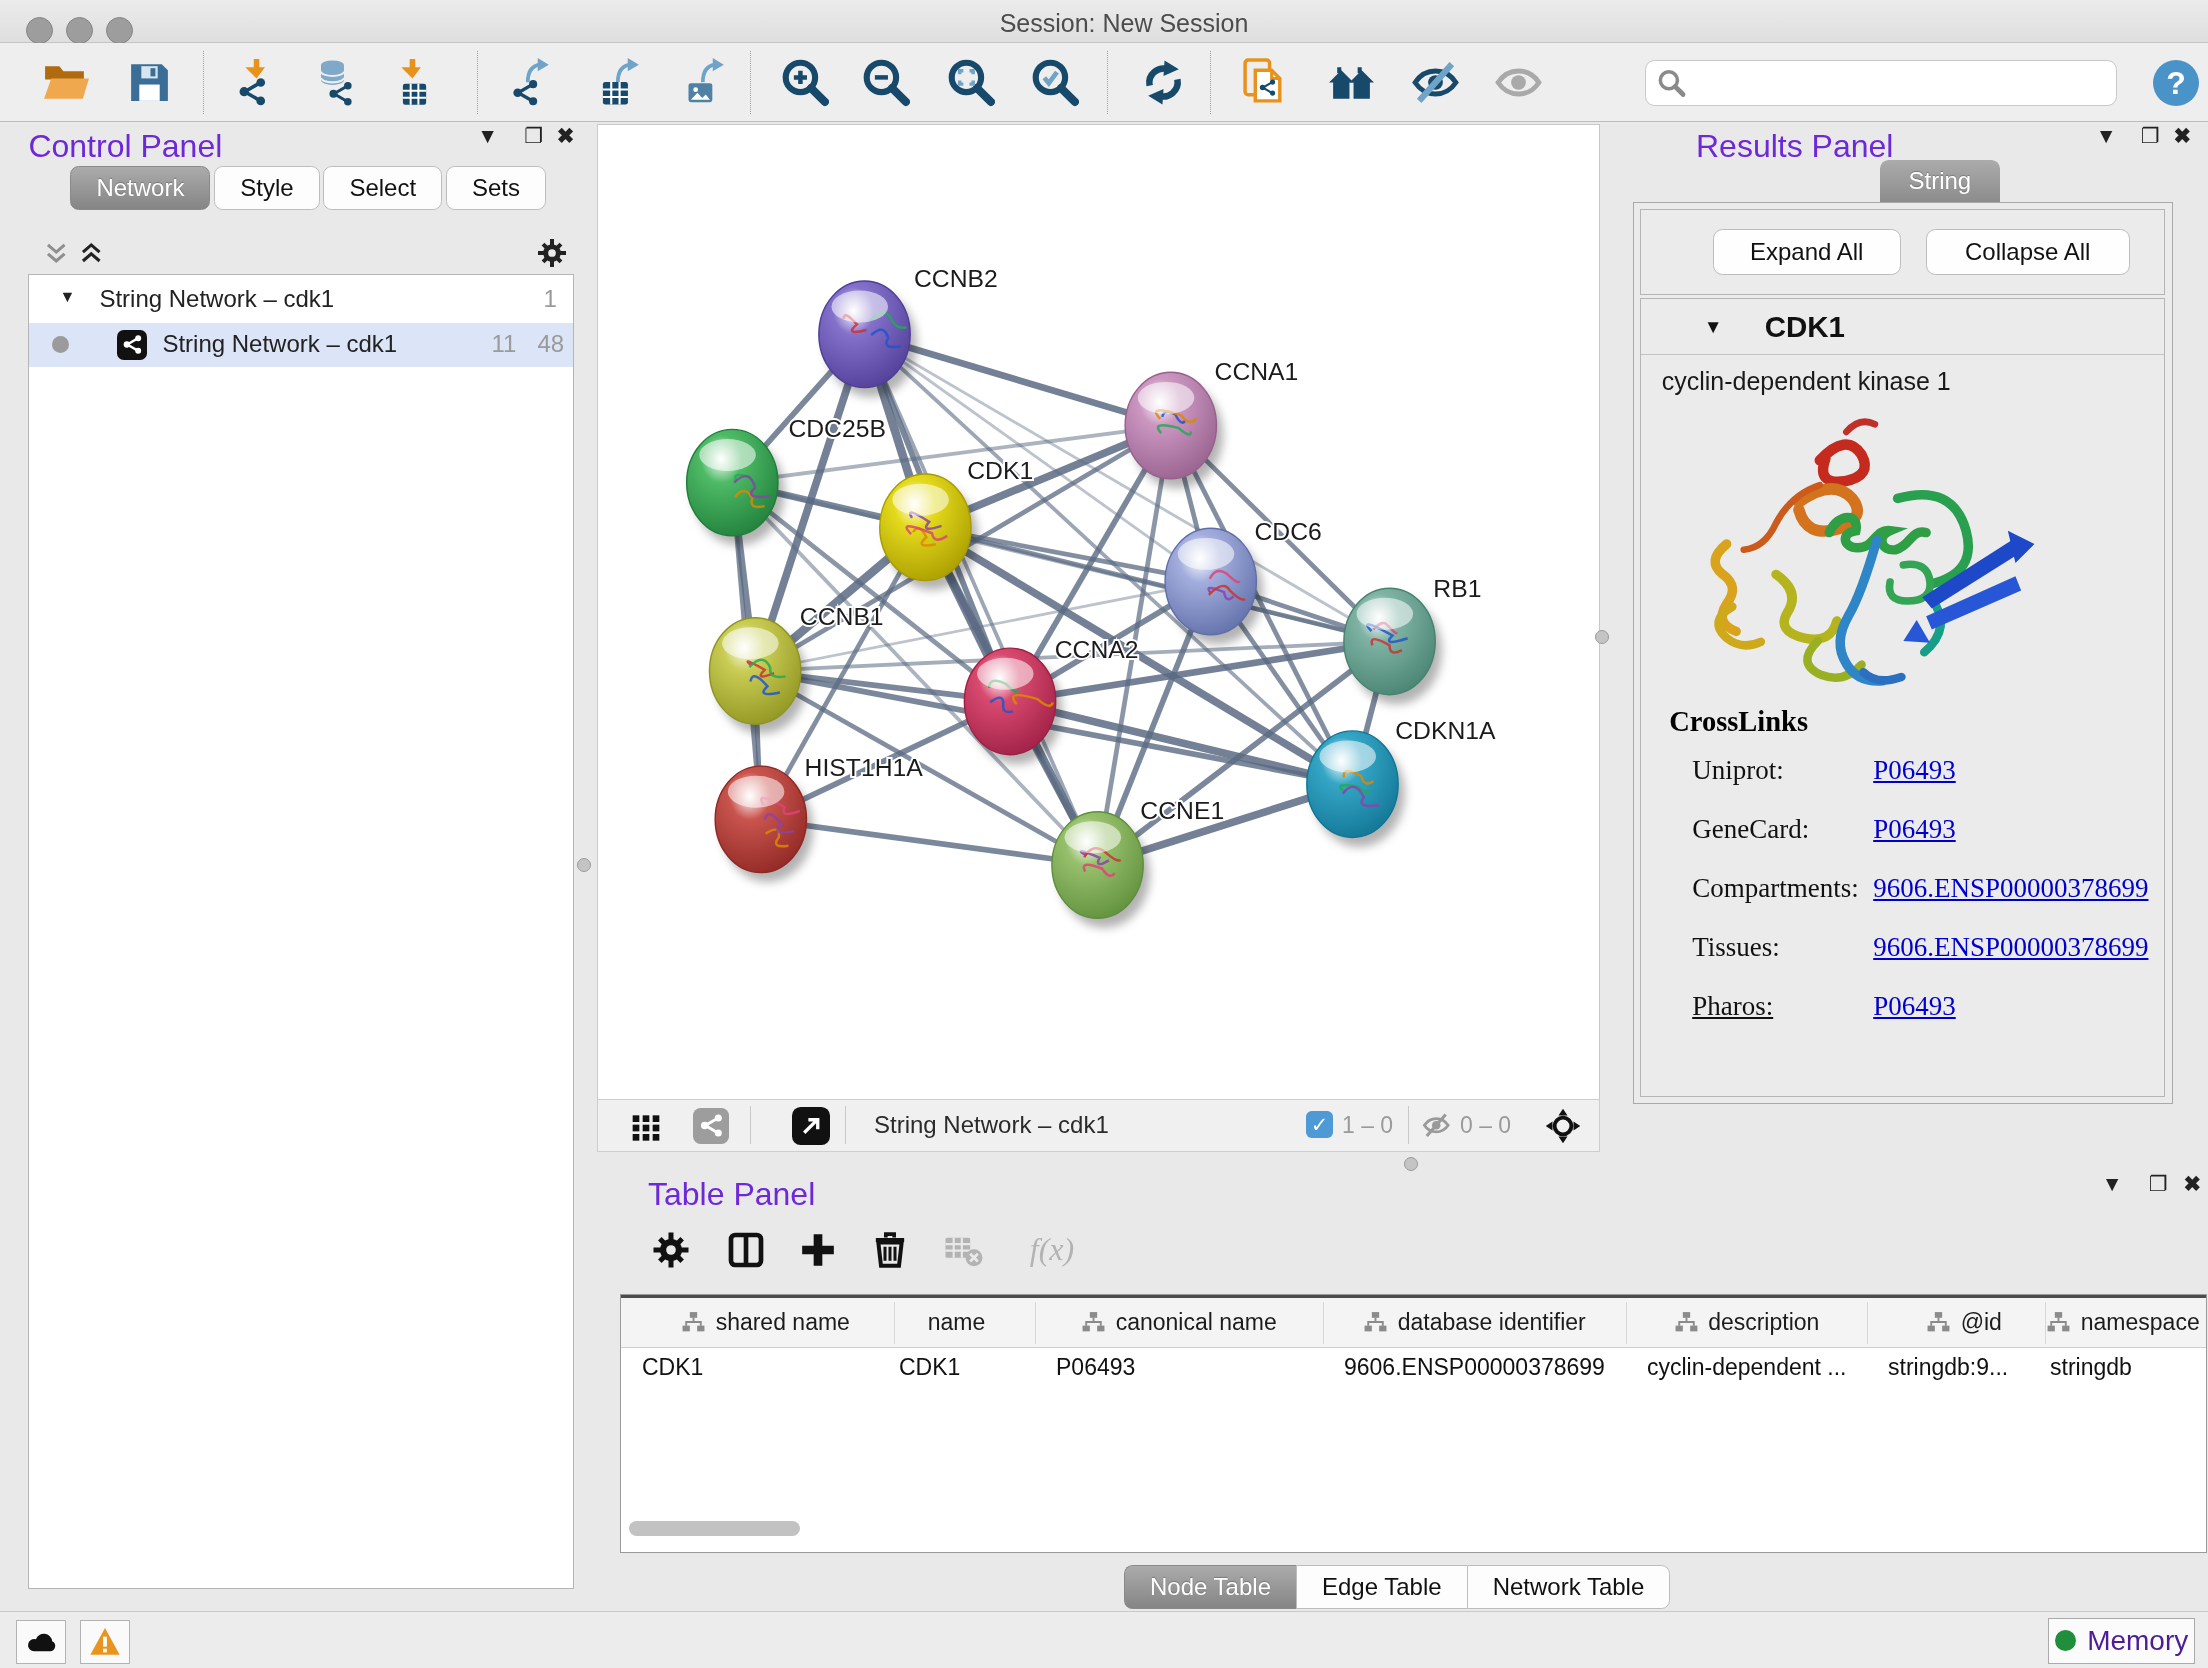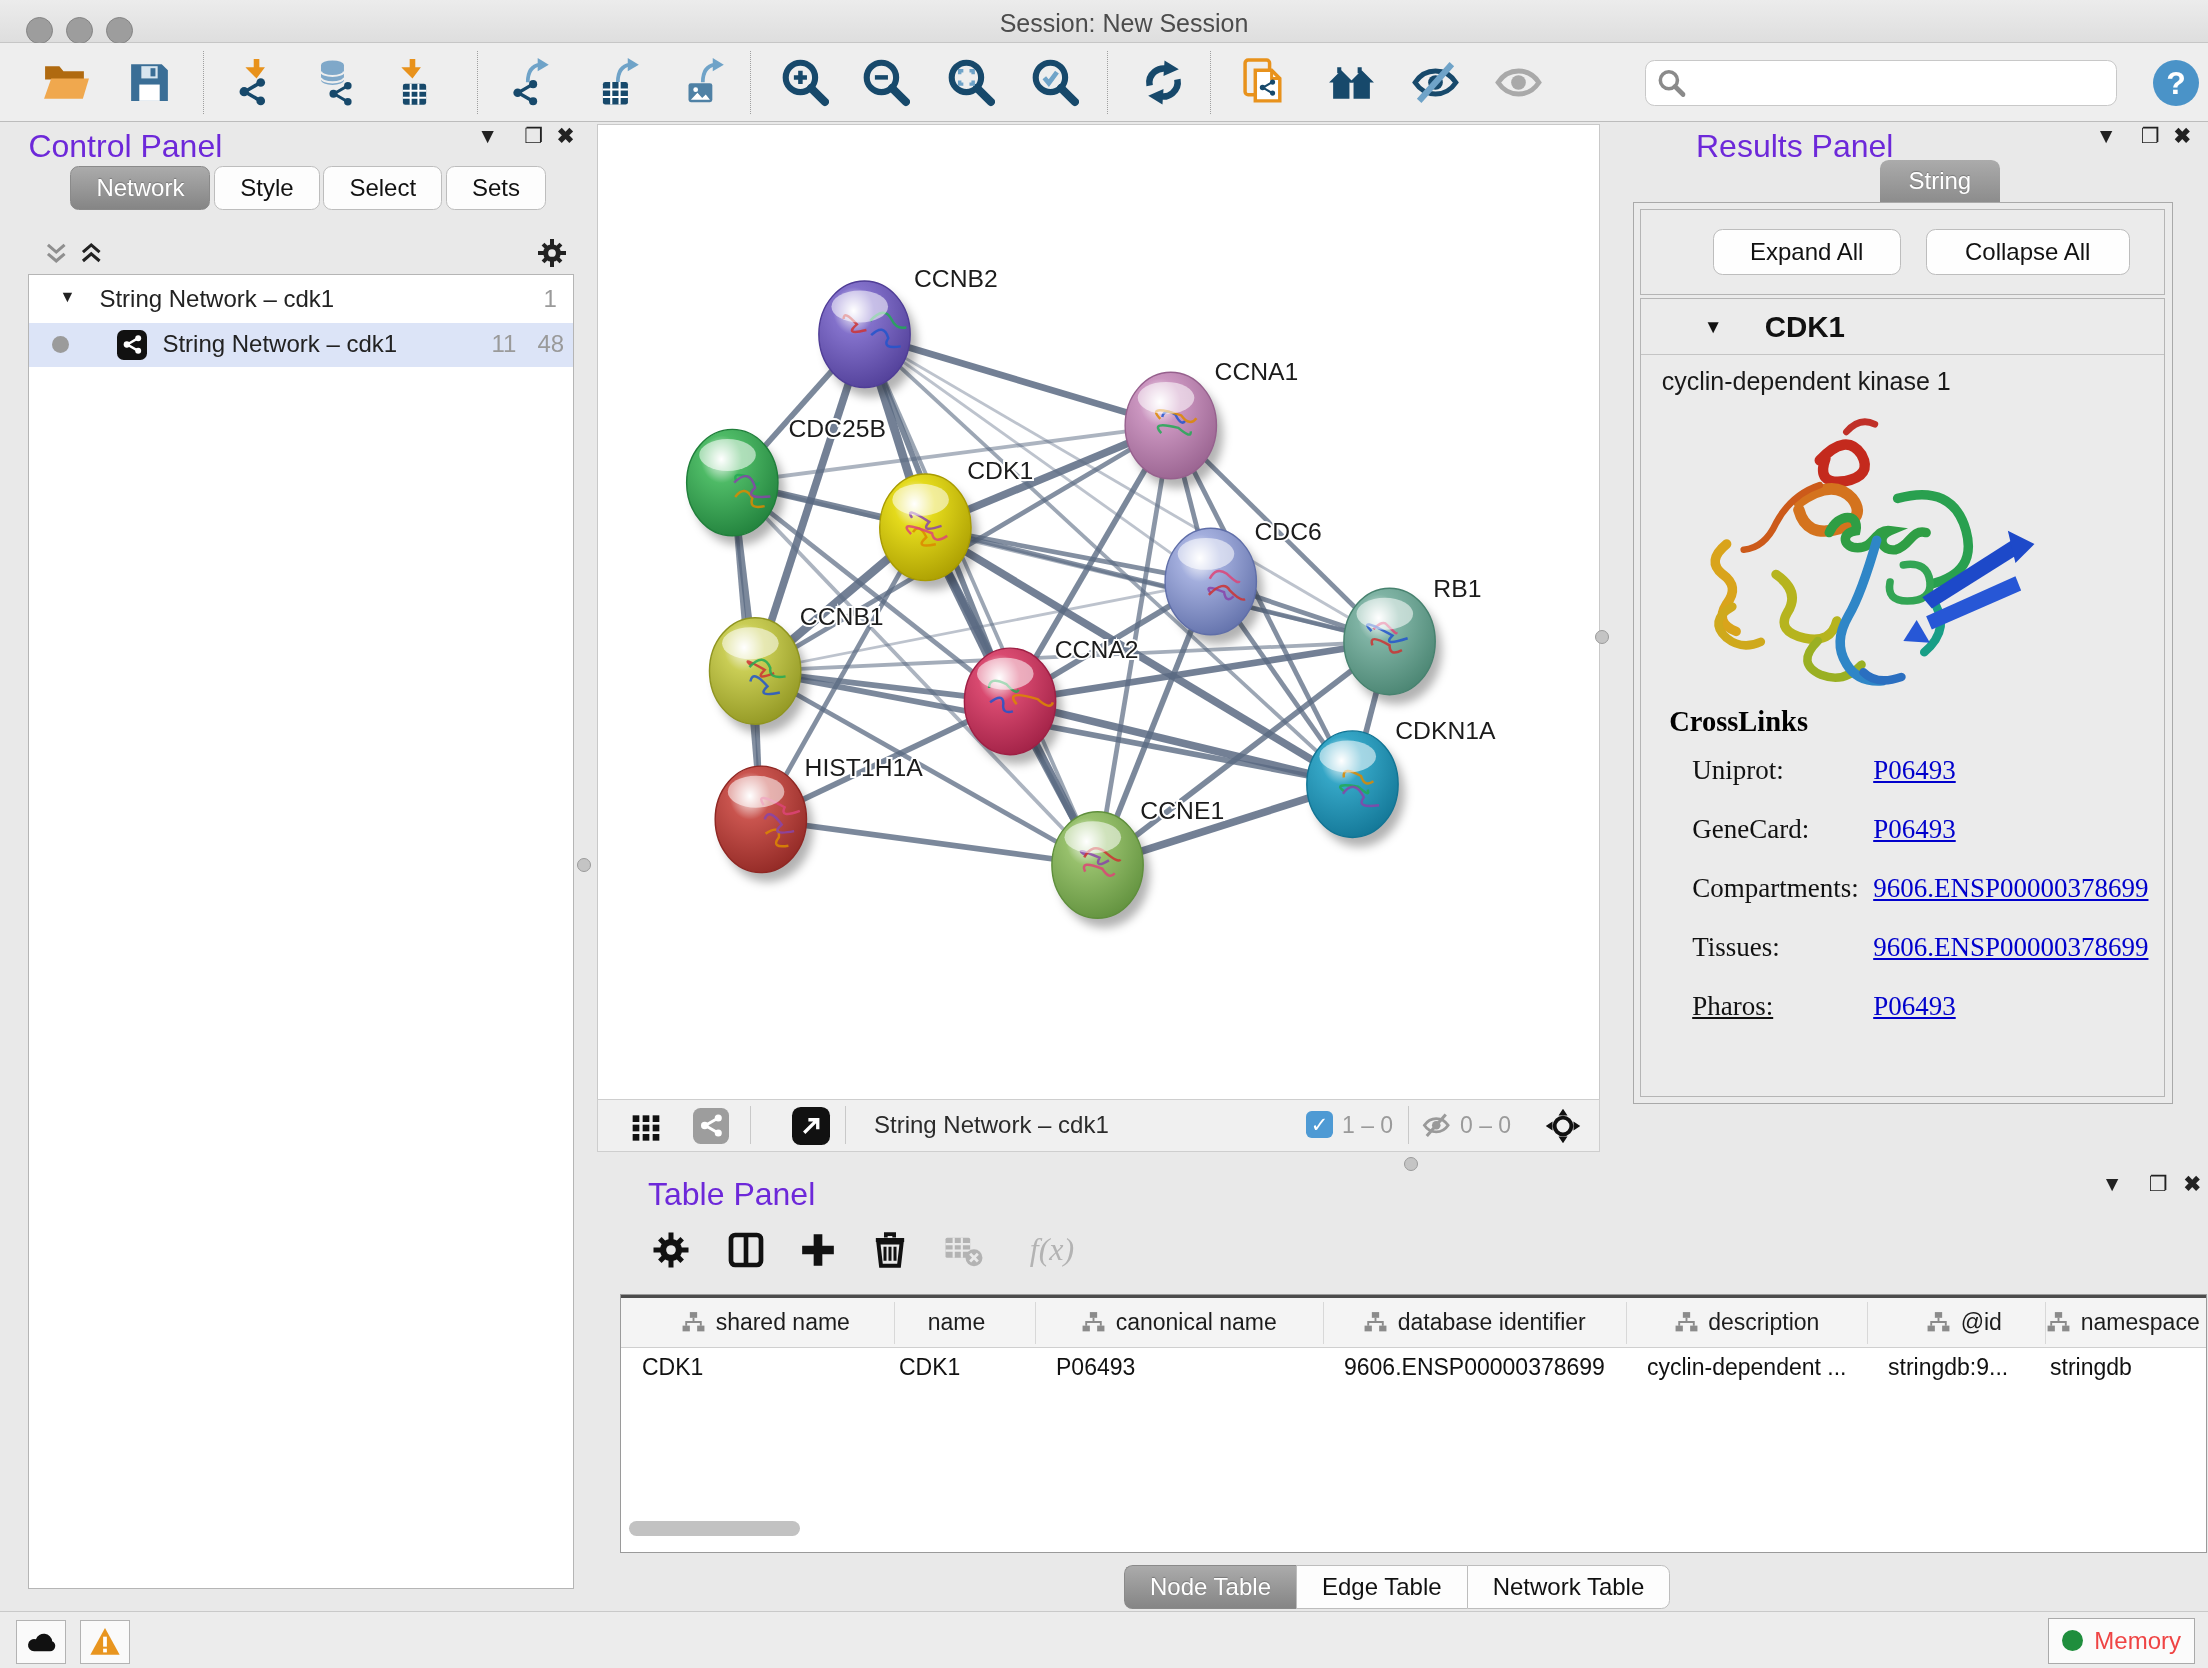--- a/index.html
+++ b/index.html
@@ -73,21 +73,21 @@
   .th svg{width:25px;height:25px;margin-right:9.5px;color:#8b8b8b;flex:0 0 auto;}
   .td{position:absolute;top:59px;font-size:23px;color:#111;padding-left:21px;box-sizing:border-box;}
   #hscroll{position:absolute;left:7.6px;top:226px;width:171px;height:15px;background:#c2c2c2;border-radius:7.6px;}
   
   #btabs{left:1124px;top:1565px;height:42px;}
   #btabs .tab{border-radius:0;margin:0;border-right:none;}
   #btabs .tab:first-child{border-radius:8.6px 0 0 8.6px;}
   #btabs .tab:last-child{border-radius:0 8.6px 8.6px 0;border-right:1px solid #bdbdbd;}
   #statusbar{left:0;top:1611px;width:2208px;height:57px;background:#ececec;border-top:1px solid #c9c9c9;}
   .sbtn{position:absolute;top:7.6px;width:48px;height:42px;background:#fafafa;border:1.9px solid #b3b3b3;display:flex;align-items:center;justify-content:center;}
-  #membtn{position:absolute;left:2048px;top:5.7px;width:145px;height:44px;background:#fbfbfb;border:1.9px solid #aaa;display:flex;align-items:center;justify-content:center;font-size:24px;color:#ef4444;}
+  #membtn{position:absolute;left:2048px;top:5.7px;width:145px;height:44px;background:#fbfbfb;border:1.9px solid #aaa;display:flex;align-items:center;justify-content:center;font-size:28px;color:#4c1d95;}
   #memdot{width:21px;height:21px;border-radius:50%;margin-right:11.4px;}
   .grip{position:absolute;width:12.4px;height:12.4px;border-radius:50%;background:#c4c4c4;border:1px solid #9b9b9b;}
 </style>
 </head>
 <body>
 
 <svg width="0" height="0" style="position:absolute">
   <defs>
     <symbol id="i-share" viewBox="0 0 24 24">
       <path d="M6,12 L18,5 M6,12 L18,19" stroke="currentColor" stroke-width="2.8" fill="none"></path>

